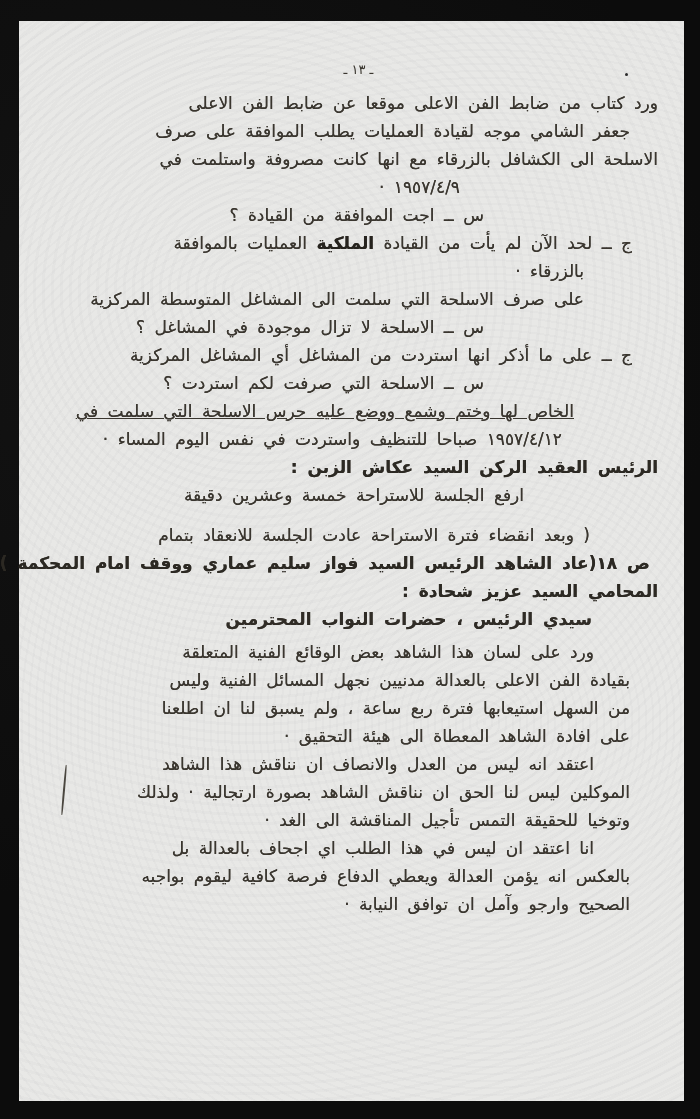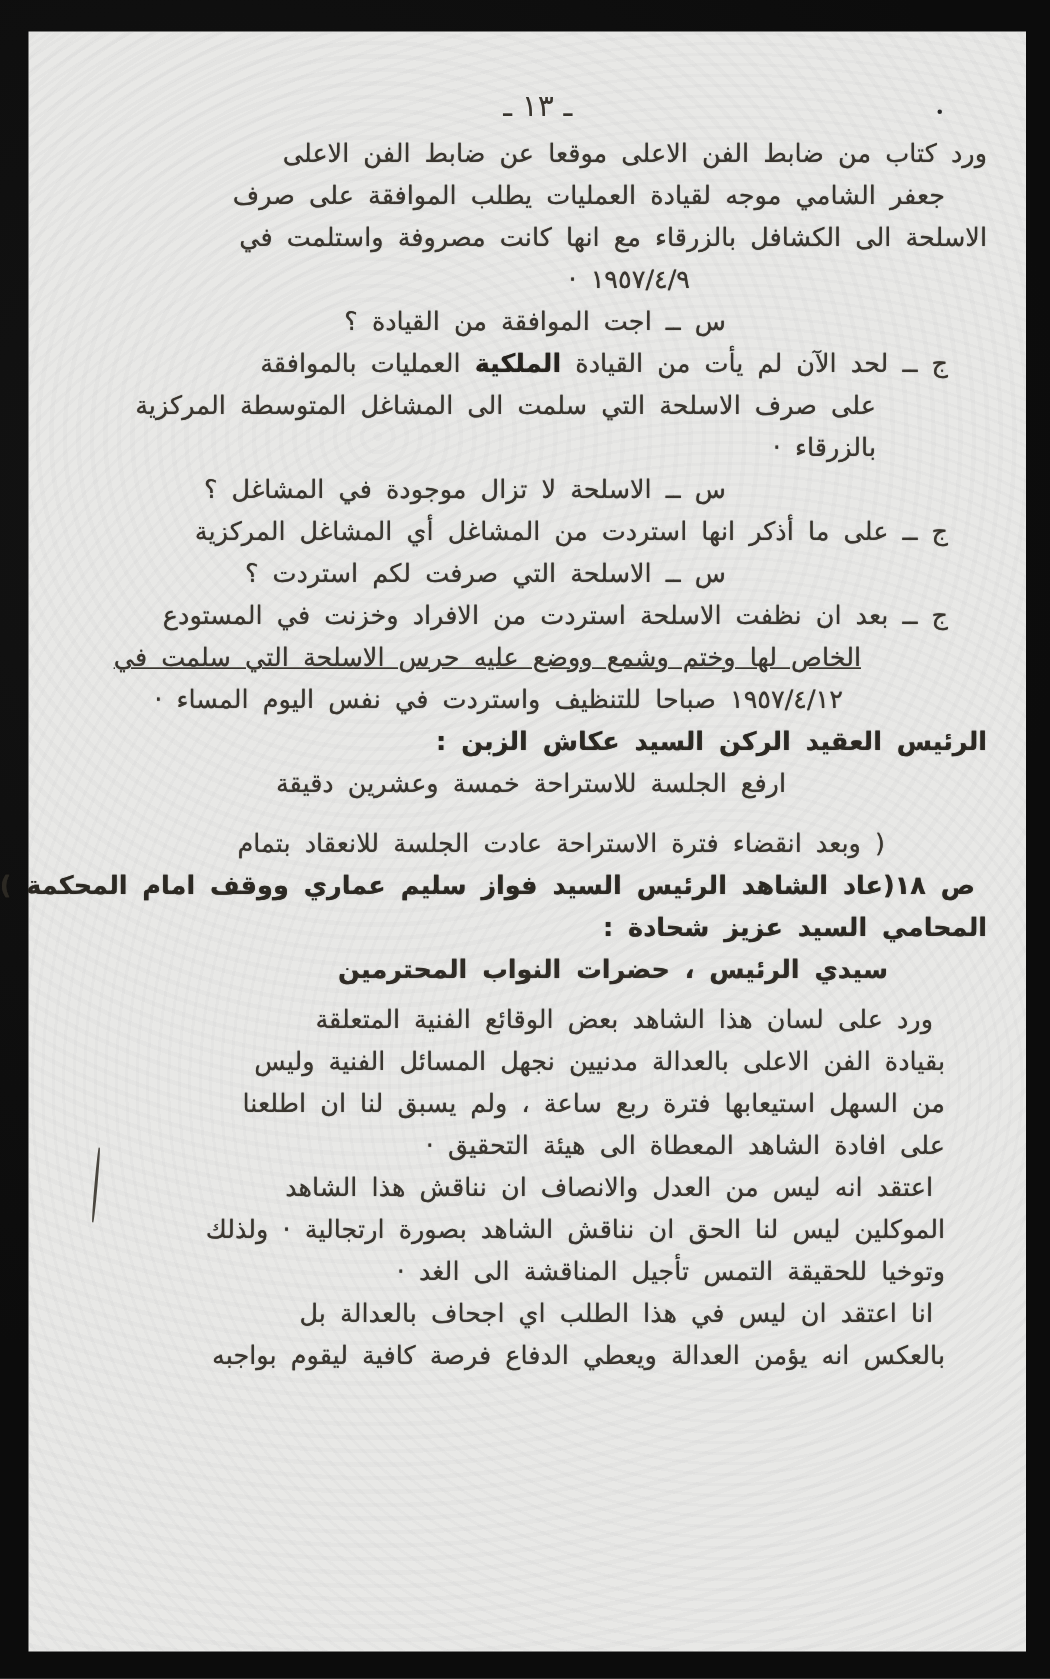--- a/index.html
+++ b/index.html
@@ -24,21 +24,21 @@
     padding: 36px 26px 0 40px;
     background:
       repeating-radial-gradient(circle at 35% 25%, rgba(160,160,165,.06) 0 3px, transparent 3px 9px),
       repeating-radial-gradient(circle at 70% 65%, rgba(150,150,158,.05) 0 2px, transparent 2px 7px),
       var(--paper, #e8e8e6);
     direction: rtl;
     color: var(--ink, #3a362f);
   }
   .pagenum {
     text-align: center;
-    font-size: 20px;
+    font-size: 13px;
     height: 26px;
     line-height: 26px;
     margin-bottom: 6px;
     letter-spacing: 2px;
   }
   .lines { }
   .line {
     font-size: 17px;
     line-height: 28px;
     height: 28px;
@@ -55,21 +55,21 @@
   .l-q       { margin-right: 174px; }
   .l-a       { margin-right: 26px; }
   .l-acont   { margin-right: 74px; }
   .l-acont2  { margin-right: 84px; text-decoration: underline; }
   .l-adate   { margin-right: 96px; }
   .l-h       { margin-right: 0; font-weight: bold; color: #2c2923; }
   .l-resume  { margin-right: 134px; }
   .l-paren   { margin-right: 68px; }
   .l-clock   { margin-right: 176px; font-weight: bold; color: #2c2923; }
   .l-sub     { margin-right: 66px; font-weight: bold; color: #302c26; }
-  .l-sfirst  { margin-right: 36px; }
+  .l-sfirst  { margin-right: 64px; }
   .l-sbody   { margin-right: 28px; }
   .l-pageref {
     display: flex;
     justify-content: space-between;
     margin-right: 8px;
     font-weight: bold;
     color: #2c2923;
   }
   .l-pageref .stage { margin-left: 18px; font-weight: bold; }
   .pen-mark {
@@ -94,43 +94,43 @@
 <div class="scan">
   <div class="paper">
     <div class="pagenum">ـ ١٣ ـ</div>
     <div class="lines" id="doc-lines">
         <div class="line l-pfirst">ورد كتاب من ضابط الفن الاعلى موقعا عن ضابط الفن الاعلى</div>
         <div class="line l-body">جعفر الشامي موجه لقيادة العمليات يطلب الموافقة على صرف</div>
         <div class="line l-pfirst">الاسلحة الى الكشافل بالزرقاء مع انها كانت مصروفة واستلمت في</div>
         <div class="line l-date">١٩٥٧/٤/٩ ·</div>
         <div class="line l-q">س ــ اجت الموافقة من القيادة ؟</div>
         <div class="line l-a">ج ــ لحد الآن لم يأت من القيادة <b>الملكية</b> العمليات بالموافقة</div>
+        <div class="line l-acont">بالزرقاء ·</div>
         <div class="line l-acont">على صرف الاسلحة التي سلمت الى المشاغل المتوسطة المركزية</div>
-        <div class="line l-acont">بالزرقاء ·</div>
         <div class="line l-q">س ــ الاسلحة لا تزال موجودة في المشاغل ؟</div>
         <div class="line l-a">ج ــ على ما أذكر انها استردت من المشاغل أي المشاغل المركزية</div>
         <div class="line l-q">س ــ الاسلحة التي صرفت لكم استردت ؟</div>
-        <div class="line l-a">ج ــ بعد ان نظفت الاسلحة استردت من الافراد وخزنت في المستودع</div>
         <div class="line l-acont2">الخاص لها وختم وشمع ووضع عليه حرس الاسلحة التي سلمت في</div>
         <div class="line l-adate">١٩٥٧/٤/١٢ صباحا للتنظيف واستردت في نفس اليوم المساء ·</div>
         <div class="line l-h">الرئيس العقيد الركن السيد عكاش الزبن :</div>
         <div class="line l-resume">ارفع الجلسة للاستراحة خمسة وعشرين دقيقة</div>
         <div class="line l-paren gap">( وبعد انقضاء فترة الاستراحة عادت الجلسة للانعقاد بتمام</div>
         <div class="line l-pageref">
           <span>ص ١٨</span>
           <span class="stage">(عاد الشاهد الرئيس السيد فواز سليم عماري ووقف امام المحكمة )</span>
         </div>
         <div class="line l-h">المحامي السيد عزيز شحادة :</div>
         <div class="line l-sub">سيدي الرئيس ، حضرات النواب المحترمين</div>
         <div class="line l-sfirst gap-sm">ورد على لسان هذا الشاهد بعض الوقائع الفنية المتعلقة</div>
         <div class="line l-sbody">بقيادة الفن الاعلى بالعدالة مدنيين نجهل المسائل الفنية وليس</div>
         <div class="line l-sbody">من السهل استيعابها فترة ربع ساعة ، ولم يسبق لنا ان اطلعنا</div>
         <div class="line l-sbody">على افادة الشاهد المعطاة الى هيئة التحقيق ·</div>
         <div class="line l-sfirst">اعتقد انه ليس من العدل والانصاف ان نناقش هذا الشاهد</div>
         <div class="line l-sbody">الموكلين ليس لنا الحق ان نناقش الشاهد بصورة ارتجالية · ولذلك</div>
         <div class="line l-sbody">وتوخيا للحقيقة التمس تأجيل المناقشة الى الغد ·</div>
         <div class="line l-sfirst">انا اعتقد ان ليس في هذا الطلب اي اجحاف بالعدالة بل</div>
         <div class="line l-sbody">بالعكس انه يؤمن العدالة ويعطي الدفاع فرصة كافية ليقوم بواجبه</div>
+        <div class="line l-sbody">الصحيح وارجو وآمل ان توافق النيابة ·</div>
       </div>
     <div class="pen-mark"></div>
     <div class="speck"></div>
   </div>
 </div>
 
 </body></html>

